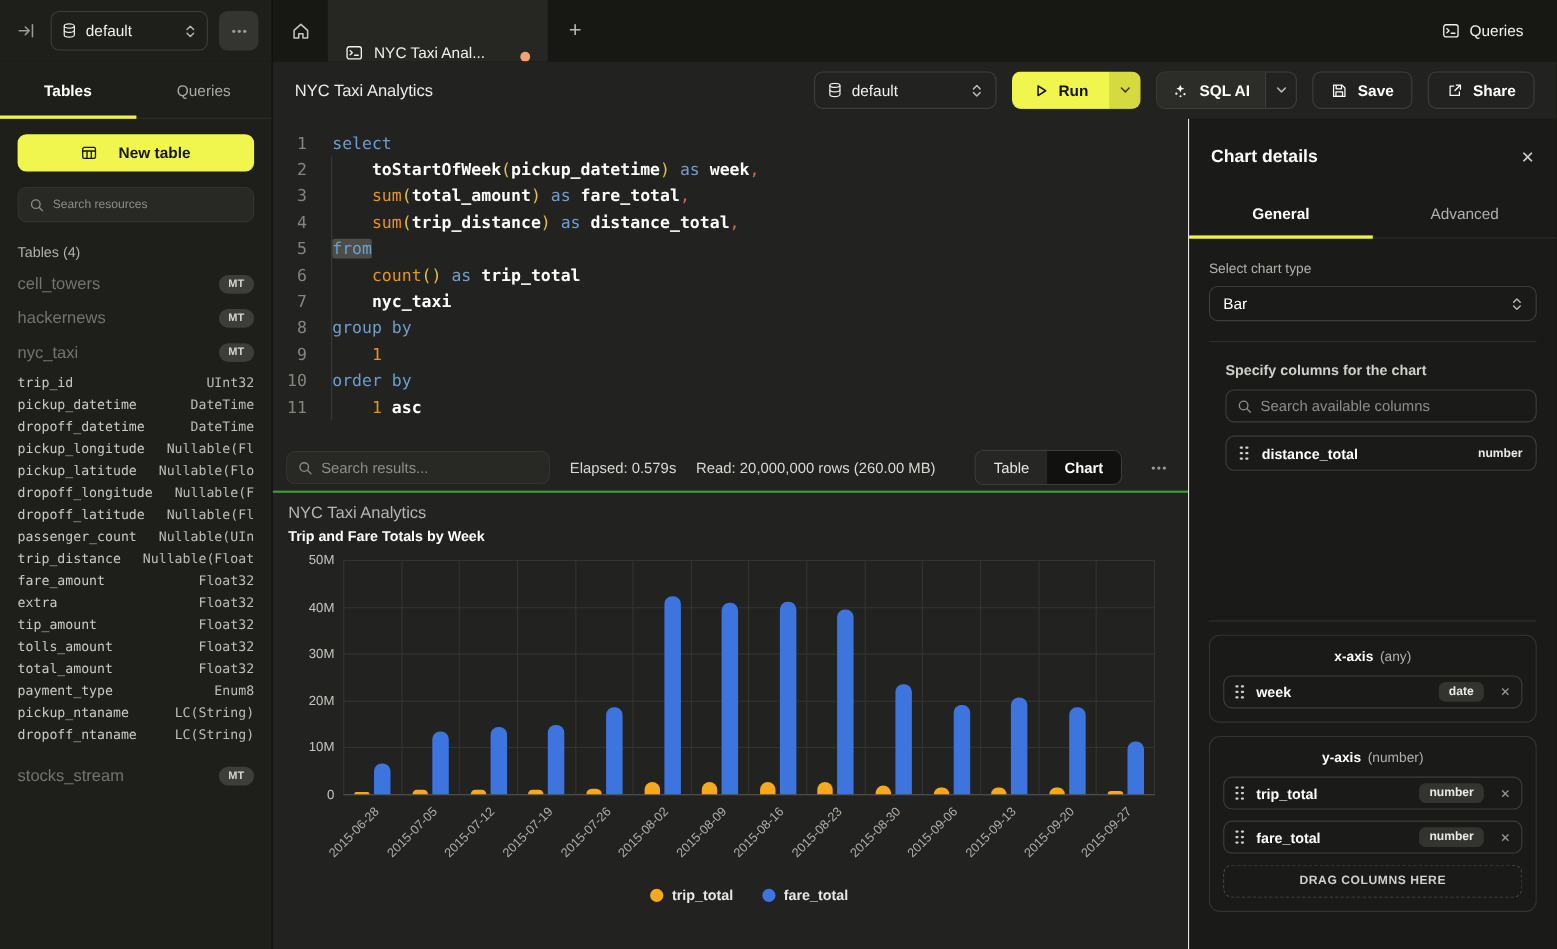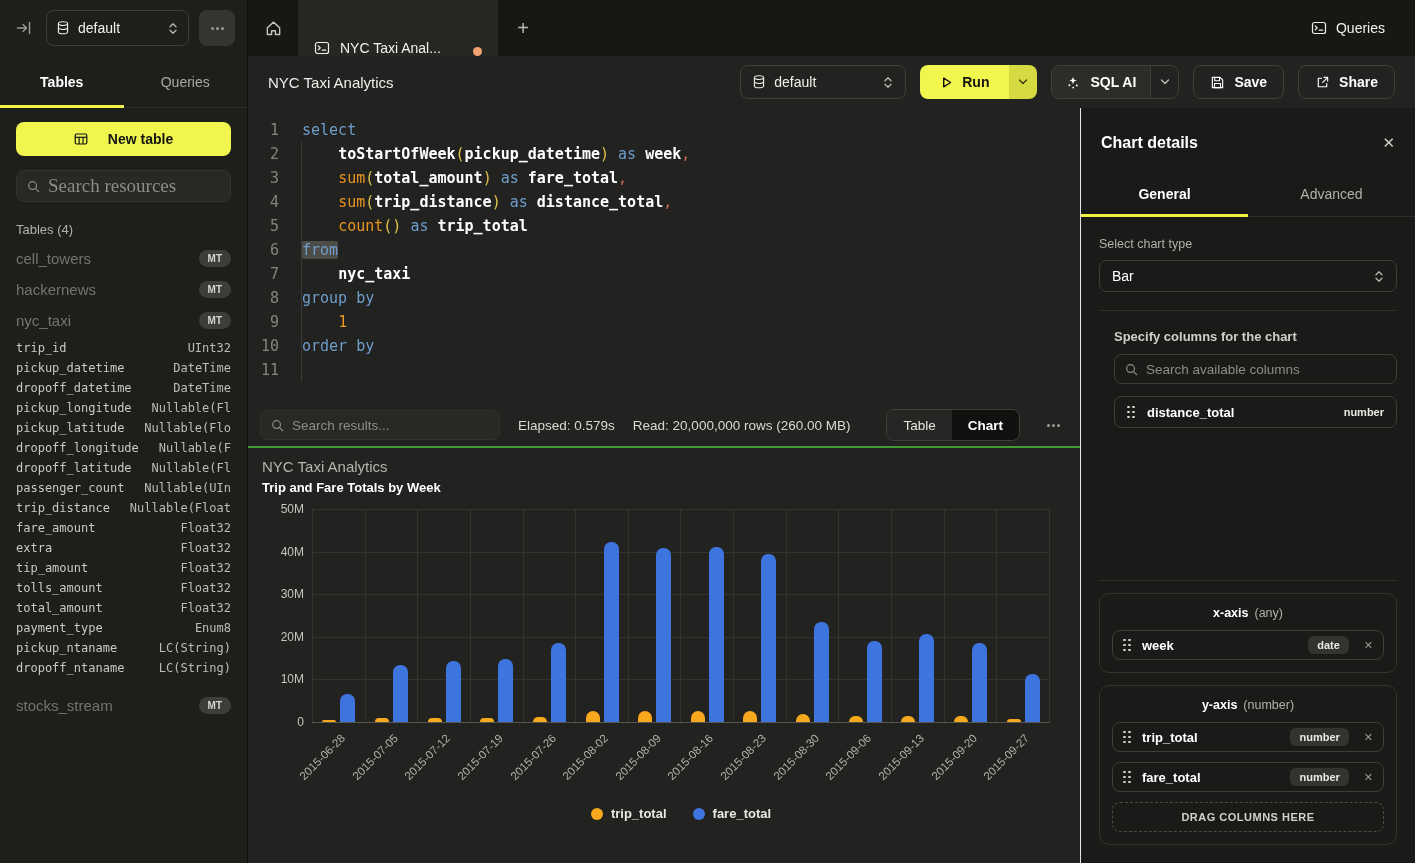--- a/index.html
+++ b/index.html
@@ -37,21 +37,21 @@
   .sidebar-tabs { height:52px; display:flex; border-bottom:1px solid #2e2e2b; flex:none; }
   .sidebar-tab { flex:1; display:flex; align-items:center; justify-content:center;
     font-size:14px; color:#a8a8a4; position:relative; cursor:pointer; }
   .sidebar-tab.active { color:#ffffff; font-weight:600; }
   .sidebar-tab.active .underline { position:absolute; bottom:-1px; left:0; right:0; height:3px; background:#f1f243; }
   .new-table-btn { margin:14px 16px 0; height:34px; background:#f0f64e; border-radius:8px; flex:none;
     display:flex; align-items:center; justify-content:center; gap:20px;
     color:#141411; font-size:14px; font-weight:600; cursor:pointer; }
   .sidebar-search { margin:14px 16px 0; height:32px; background:#282825; border:1px solid #34342f;
     border-radius:8px; display:flex; align-items:center; gap:8px; padding:0 10px;
-    color:#8c8c88; font-size:19px; flex:none;font-family:Liberation Serif, serif; }
+    color:#8c8c88; font-size:11px; flex:none; }
   .tables-label { margin:20px 16px 6px; font-size:13px; color:#b0b0ac; }
   .table-item { padding:7px 16px; display:flex; align-items:center; justify-content:space-between; cursor:pointer; }
   .table-item .tname { font-size:15px; font-weight:400; color:#737373; }
   .mt-badge { background:#3d3d3a; color:#d5d5d1; font-size:10px; font-weight:700;
     padding:3px 9px; border-radius:10px; }
   .engine-label { padding:0 16px 8px; font-size:12.5px; color:#a8a8a4; }
   .columns { padding:2px 16px 0; font-family:"DejaVu Sans Mono", monospace; font-size:12px; line-height:20px; }
   .column-row { display:flex; justify-content:space-between; white-space:nowrap; }
   .col-name { color:#c9c9c5; }
   .col-type { color:#bcbcb8; }
@@ -132,21 +132,21 @@
   .panel { width:335px; flex:none; background:#1a1a18; border-left:1px solid #e5e5e5;
     display:flex; flex-direction:column; }
   .panel-header { padding:26px 20px 20px; display:flex; align-items:center; justify-content:space-between; }
   .panel-title { font-size:16px; font-weight:700; color:#ffffff; }
   .panel-close { color:#cfcfcb; font-size:15px; cursor:pointer; }
   .panel-tabs { display:flex; border-bottom:1px solid #2e2e2b; flex:none; }
   .panel-tab { flex:1; height:44px; display:flex; align-items:center; justify-content:center;
     font-size:14px; color:#b0b0ac; position:relative; cursor:pointer; }
   .panel-tab.active { color:#ffffff; font-weight:600; }
   .panel-tab.active .underline { position:absolute; bottom:-1px; left:0; right:0; height:3px; background:#f1f243; }
-  .panel-body { flex:1; min-height:0; padding:20px 18px 18px; display:flex; flex-direction:column; }
+  .panel-body { flex:1; min-height:0; padding:20px 18px 34px; display:flex; flex-direction:column; }
   .field-label { font-size:12.5px; color:#b0b0ac; margin-bottom:9px; }
   .select { height:32px; border:1px solid #3e3e3b; border-radius:8px; display:flex; align-items:center;
     justify-content:space-between; padding:0 12px; font-size:14px; color:#ffffff; cursor:pointer; }
   .select .updown { color:#b8b8b4; }
   .panel-divider { height:1px; background:#2e2e2b; margin:18px 0; flex:none; }
   .columns-group { padding-left:15px; }
   .group-label { font-size:13px; font-weight:600; color:#cfcfcb; margin-bottom:10px; }
   .panel-search { height:30px; border:1px solid #3e3e3b; border-radius:8px; display:flex; align-items:center;
     gap:8px; padding:0 10px; color:#8c8c88; font-size:13.5px; margin-bottom:12px; }
   .col-row { height:32px; border:1px solid #3e3e3b; border-radius:8px; display:flex; align-items:center;
@@ -448,26 +448,27 @@
               <div class="ln-num">9</div>
               <div class="ln-num">10</div>
               <div class="ln-num">11</div>
             </div>
           <div class="code">
             <div class="indent-guide"></div>
           <div class="code-line"><span class="kw">select</span></div>
               <div class="code-line"><span>    </span><span class="id">toStartOfWeek</span><span class="pa">(</span><span class="id">pickup_datetime</span><span class="pa">)</span><span> </span><span class="kw">as</span><span> </span><span class="id">week</span><span class="pu">,</span></div>
               <div class="code-line"><span>    </span><span class="fn">sum</span><span class="pa">(</span><span class="id">total_amount</span><span class="pa">)</span><span> </span><span class="kw">as</span><span> </span><span class="id">fare_total</span><span class="pu">,</span></div>
               <div class="code-line"><span>    </span><span class="fn">sum</span><span class="pa">(</span><span class="id">trip_distance</span><span class="pa">)</span><span> </span><span class="kw">as</span><span> </span><span class="id">distance_total</span><span class="pu">,</span></div>
+              <div class="code-line"><span class="kw sel">from</span></div>
               <div class="code-line"><span>    </span><span class="fn">count</span><span class="pa">()</span><span> </span><span class="kw">as</span><span> </span><span class="id">trip_total</span></div>
-              <div class="code-line"><span class="kw sel">from</span></div>
               <div class="code-line"><span>    </span><span class="id">nyc_taxi</span></div>
               <div class="code-line"><span class="kw">group by</span></div>
               <div class="code-line"><span>    </span><span class="nu">1</span></div>
               <div class="code-line"><span class="kw">order by</span></div>
+              <div class="code-line"><span>    </span><span class="nu">1</span><span> </span><span class="id">asc</span></div>
             </div>
         </div>
 
         <div class="results-toolbar">
           <div class="results-search">
             <span>
               <svg width="13" height="13" viewBox="0 0 14 14" fill="none" stroke="currentColor" stroke-width="1.3" stroke-linecap="round">
                   <circle cx="6" cy="6" r="4.2"></circle>
                   <path d="M9.3 9.3L12.6 12.6"></path>
                 </svg>

